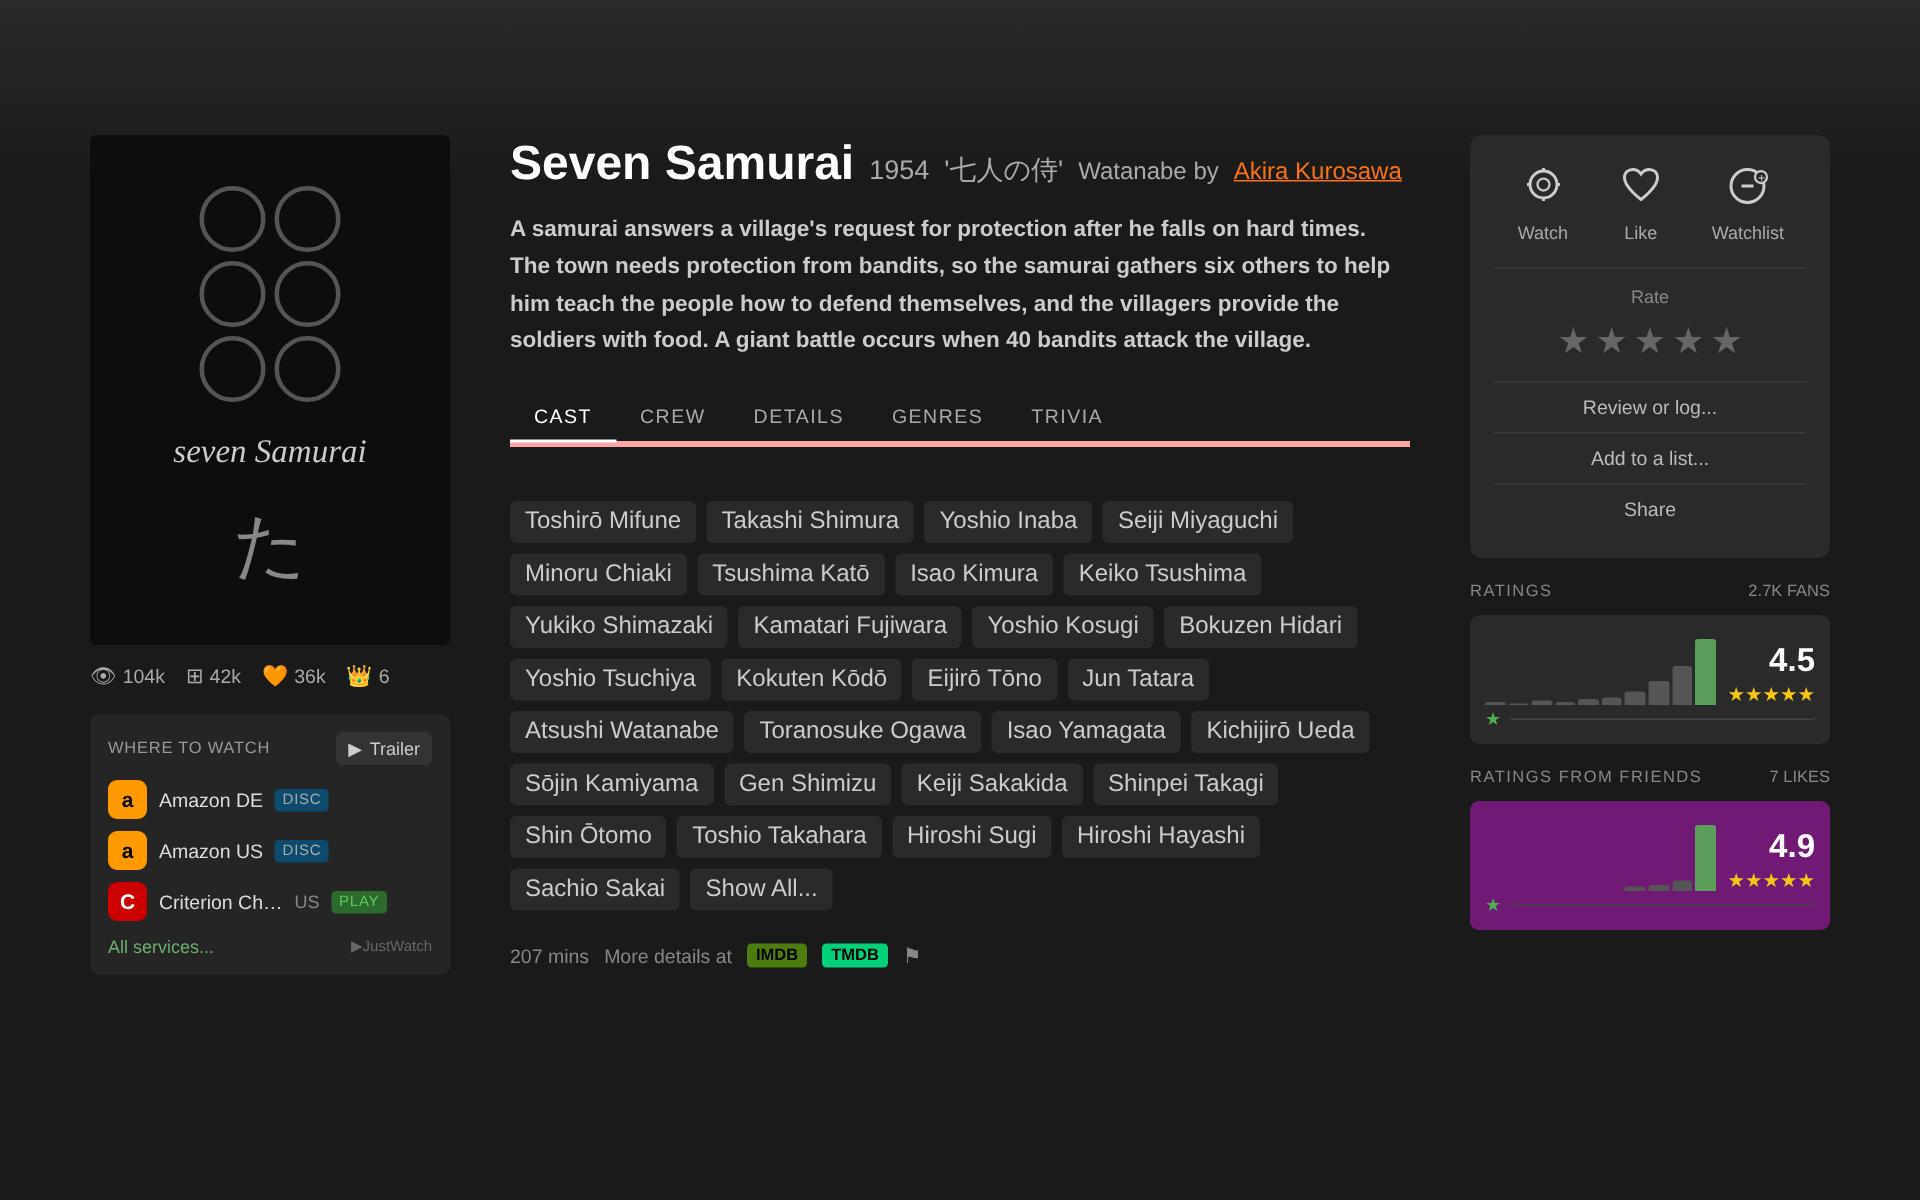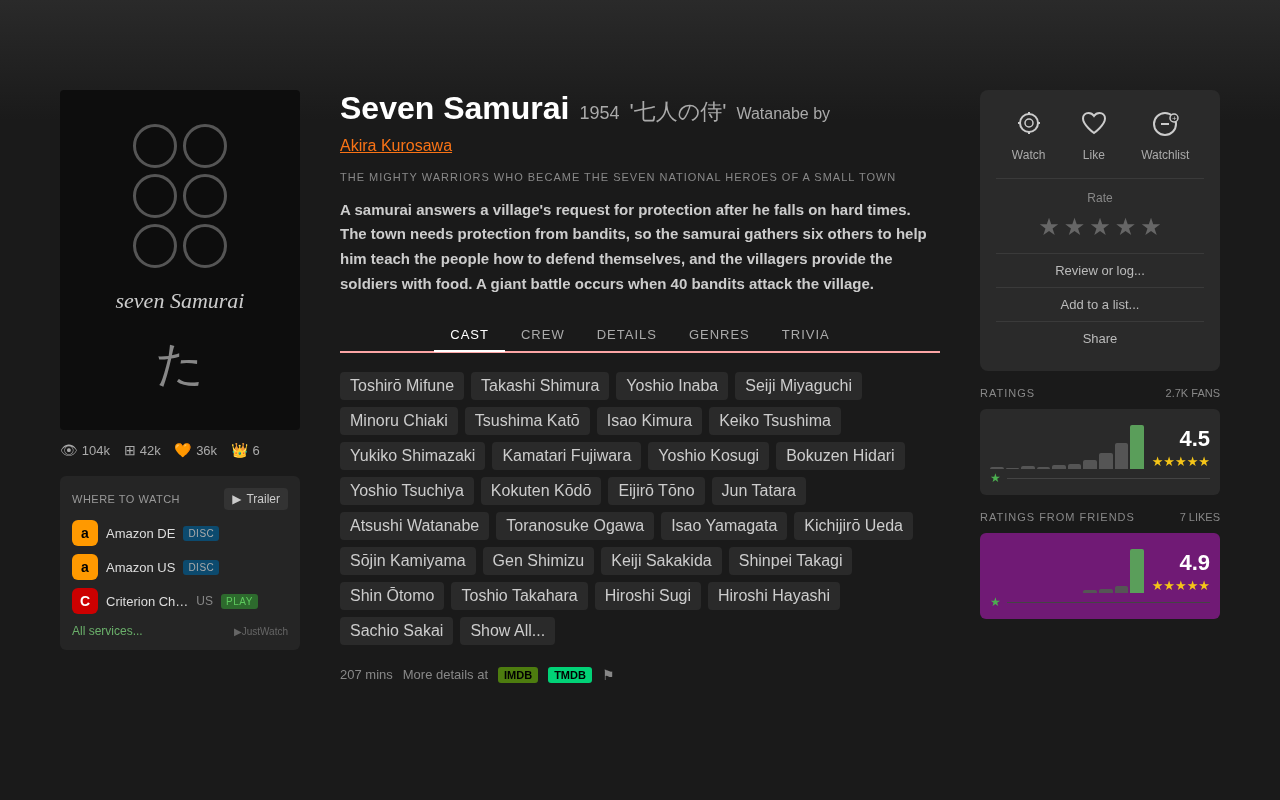--- a/index.html
+++ b/index.html
@@ -221,21 +221,21 @@
       color: #ffffff;
     }
 
     .movie-year {
       font-size: 18px;
       color: #aaa;
       font-weight: 300;
     }
 
     .movie-original-title {
-      font-size: 22px;
+      font-size: 18px;
       color: #aaa;
     }
 
     .movie-director-label {
       font-size: 16px;
       color: #aaa;
     }
 
     .movie-director-link {
       font-size: 16px;
@@ -258,23 +258,22 @@
       color: #ccc;
       line-height: 1.65;
       margin-bottom: 22px;
       font-weight: 600;
     }
 
     
     .tabs-row {
       display: flex;
       gap: 0;
-      border-bottom: 2px solid #fca5a5;
-      margin-bottom: 19px;
-      justify-content: center;
+      border-bottom: 4px solid #fca5a5;
+      margin-bottom: 36px;
     }
 
     .tab {
       padding: 8px 16px;
       font-size: 13px;
       color: #aaa;
       letter-spacing: 1px;
       text-transform: uppercase;
       cursor: pointer;
       border-bottom: 2px solid transparent;
@@ -540,21 +539,20 @@
 
   <div class="middle-col">
     <div class="movie-title-row">
       <span class="movie-title">Seven Samurai</span>
       <span class="movie-year">1954</span>
       <span class="movie-original-title">'<span>七人の侍</span>'</span>
       <span class="movie-director-label">Watanabe by</span>
       <span class="movie-director-link">Akira Kurosawa</span>
     </div>
 
-    <div class="tagline">THE MIGHTY WARRIORS WHO BECAME THE SEVEN NATIONAL HEROES OF A SMALL TOWN</div>
     <div class="synopsis">A samurai answers a village's request for protection after he falls on hard times. The town needs protection from bandits, so the samurai gathers six others to help him teach the people how to defend themselves, and the villagers provide the soldiers with food. A giant battle occurs when 40 bandits attack the village.</div>
 
     <div class="tabs-row">
       <div class="tab active">CAST</div>
       <div class="tab">CREW</div>
       <div class="tab">DETAILS</div>
       <div class="tab">GENRES</div>
       <div class="tab">TRIVIA</div>
     </div>
 

